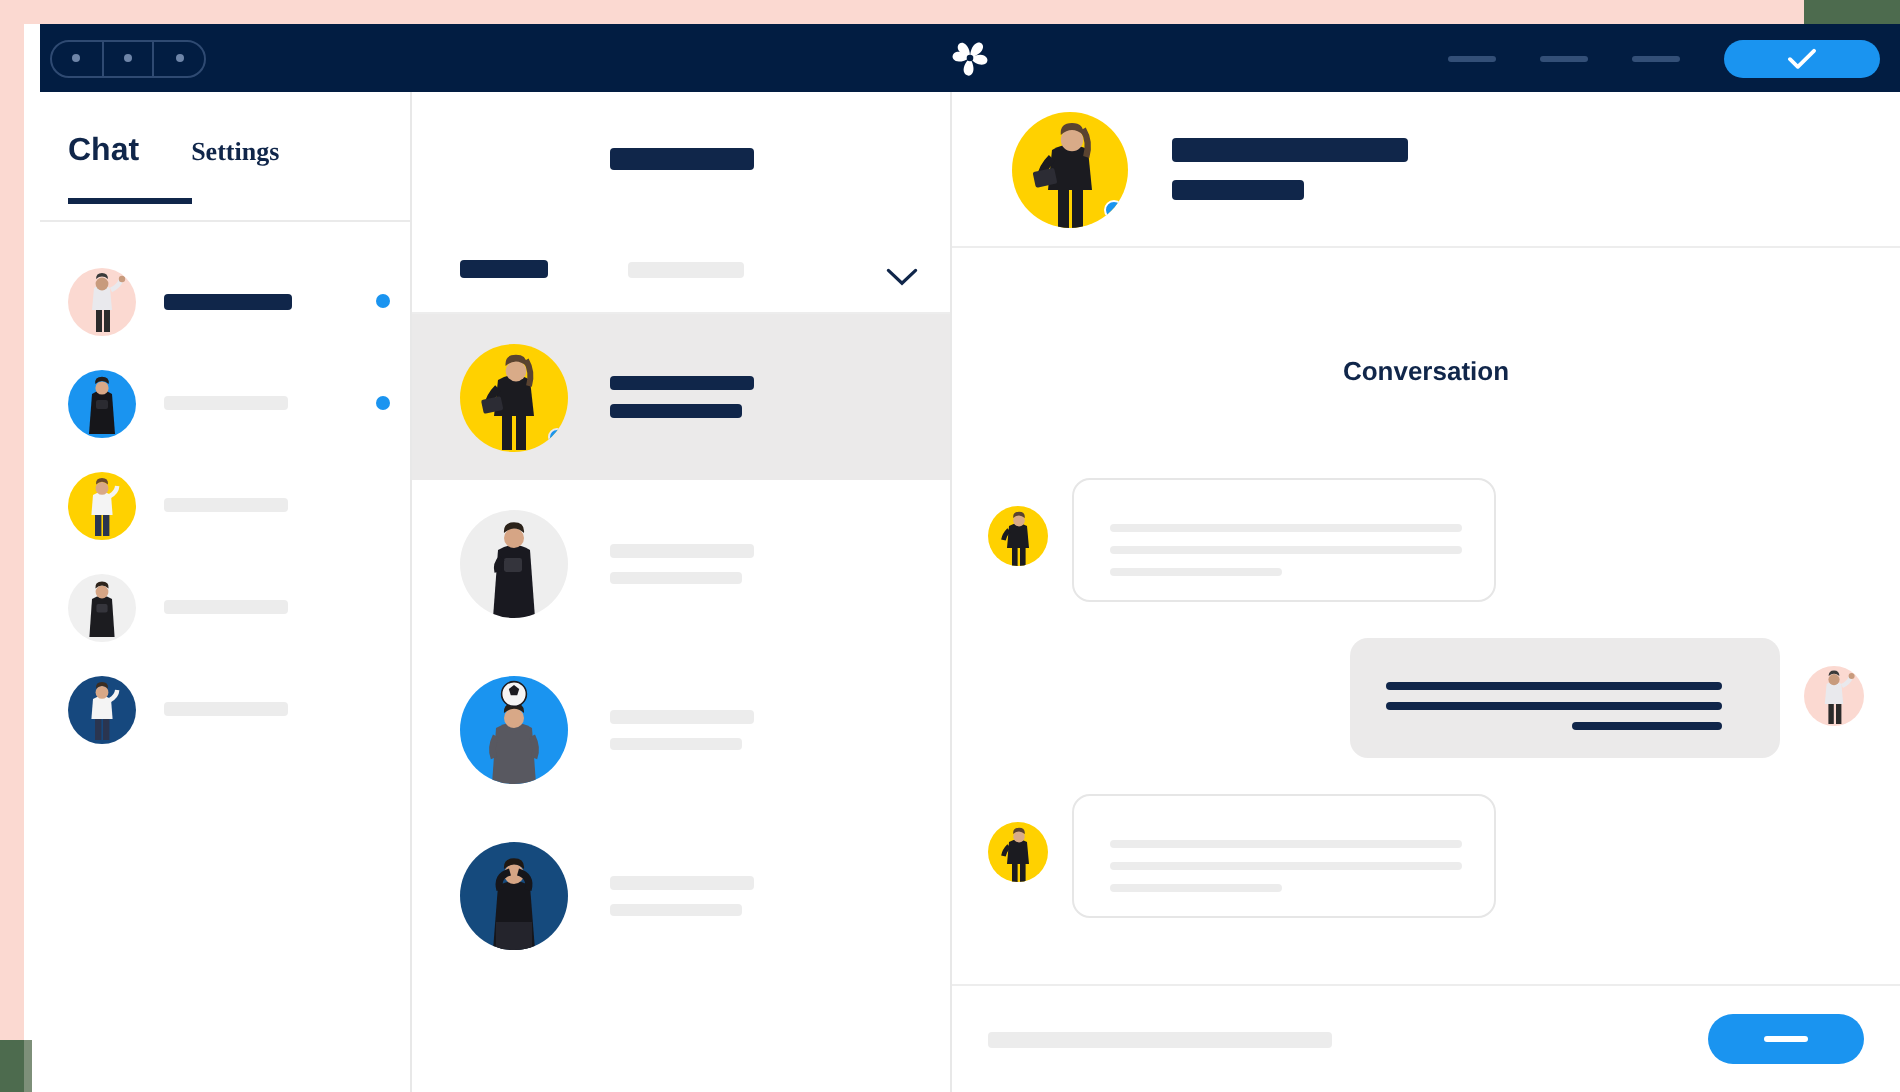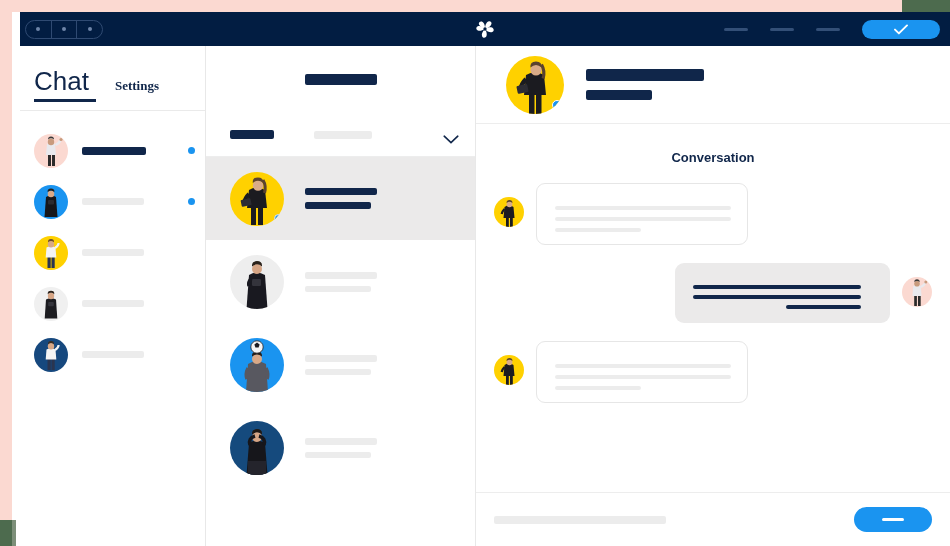--- a/index.html
+++ b/index.html
@@ -60,21 +60,21 @@
   
   #body { position: absolute; left: 0; top: 34px; right: 0; bottom: 0; display: flex; }
 
   
   #sidebar { width: 186px; background: #ffffff; border-right: 1px solid #e8e8e8; flex: 0 0 186px; }
   .tabs {
     display: flex; align-items: baseline; gap: 26px;
     padding: 22px 0 0 14px; height: 64px; position: relative;
   }
   .tab { color: #10264a; cursor: pointer; line-height: 1; }
-  .tab.active { font-size: 26px; font-weight: normal; }
+  .tab.active { font-size: 16px; font-weight: bold; }
   .tab.inactive { font-size: 13px; font-weight: bold; font-family: Liberation Serif, serif; }
   .tab-underline {
     position: absolute; left: 14px; bottom: 8px; width: 62px; height: 3px; background: #10264a;
   }
   .side-divider { height: 1px; background: #eaeaea; margin: 0; }
 
   .side-list { padding-top: 14px; }
   .side-item {
     display: flex; align-items: center; height: 51px; padding: 0 10px 0 14px; cursor: pointer;
   }
@@ -101,21 +101,21 @@
   .filter-ph { width: 58px; height: 8px; margin-left: 40px; }
   .chev { margin-left: auto; width: 16px; height: 9px; }
   .conv-item {
     height: 83px; display: flex; align-items: center; padding: 0 20px 0 24px; cursor: pointer;
   }
   .conv-item.selected { background: #ebeaea; }
   .conv-item .avatar { width: 54px; height: 54px; }
   .conv-text { margin-left: 21px; flex: 1; }
 
   
-  #chat { flex: 1; display: flex; flex-direction: column; background: #fff; min-width: 0; }
+  #chat { flex: 1; display: flex; flex-direction: column; background: #fff; min-width: 0; gap: 28px; }
   .chat-head {
     height: 78px; display: flex; align-items: center; padding: 0 30px;
     border-bottom: 1px solid #ededed; flex: 0 0 78px;
   }
   .chat-head .avatar { width: 58px; height: 58px; }
   .chat-head-text { margin-left: 22px; }
   .chat-title {
     text-align: center; font-size: 13px; font-weight: bold; color: #10264a;
     padding: 26px 0 18px;
   }

